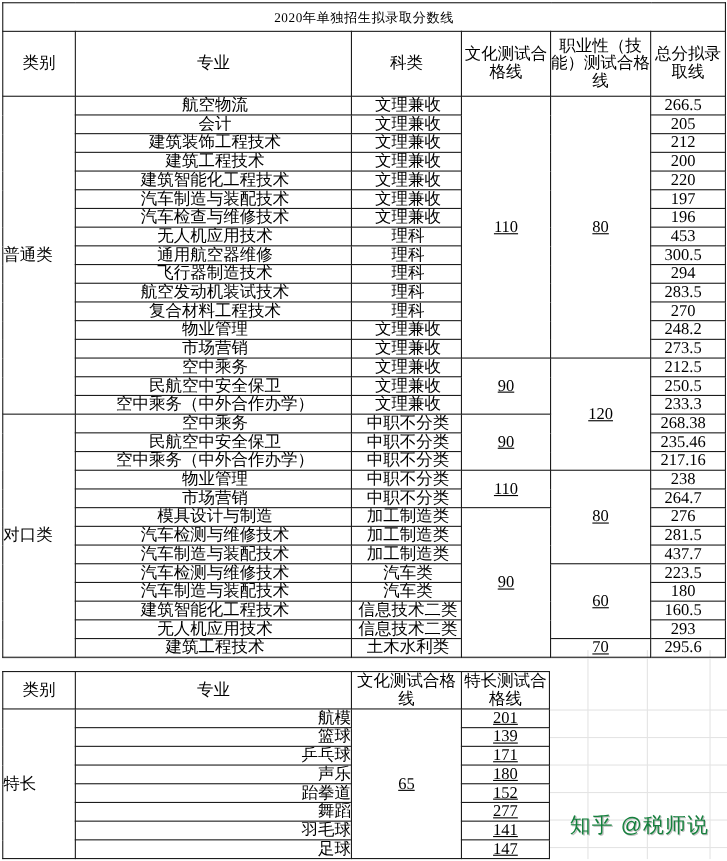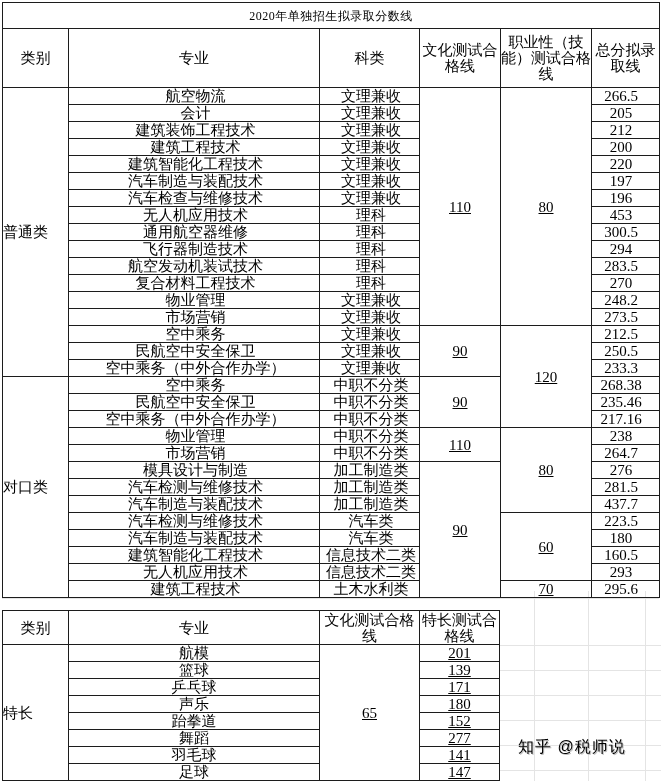--- a/index.html
+++ b/index.html
@@ -13,26 +13,26 @@
   .title{height:25px;font-size:12px;font-weight:normal;text-align:center;white-space:nowrap;letter-spacing:0.5px;}
   .t1 tr.head td{height:58px;text-align:center;}
   .t2 tr.head td{height:33px;text-align:center;}
   .t1 tr.r{height:16.75px;}
   .t2 tr.r{height:16.65px;}
   td.c{}                      
   td.m{text-align:center;padding-left:3px;white-space:nowrap;}   
   td.s{text-align:center;padding-left:3px;white-space:nowrap;}   
   td.n{text-align:center;text-decoration:underline;}                      
   td.t{text-align:center;padding-right:9px;white-space:nowrap;} 
-  td.m2{text-align:center;white-space:nowrap;}  
+  td.m2{text-align:right;white-space:nowrap;}  
   .gl{position:absolute;background:#e4e4e4;}
   .glv{width:1px;top:591px;height:190px;}
   .glh{height:1px;}
-  .watermark{position:absolute;left:518px;top:737px;font-size:16px;letter-spacing:1px;
-             color:#000000;text-shadow:1px 1px 0 #bfbfbf;white-space:nowrap;
+  .watermark{position:absolute;left:518px;top:737px;font-size:19px;letter-spacing:1px;
+             color:#15803d;text-shadow:1px 1px 0 #bfbfbf;white-space:nowrap;
              font-family:"Liberation Sans","DejaVu Sans",sans-serif;}
 </style>
 </head>
 <body>
 
 <div class="sheet">
 
   <div class="gl glv" style="left:534px"></div>
   <div class="gl glv" style="left:588px"></div>
   <div class="gl glv" style="left:645px"></div>

